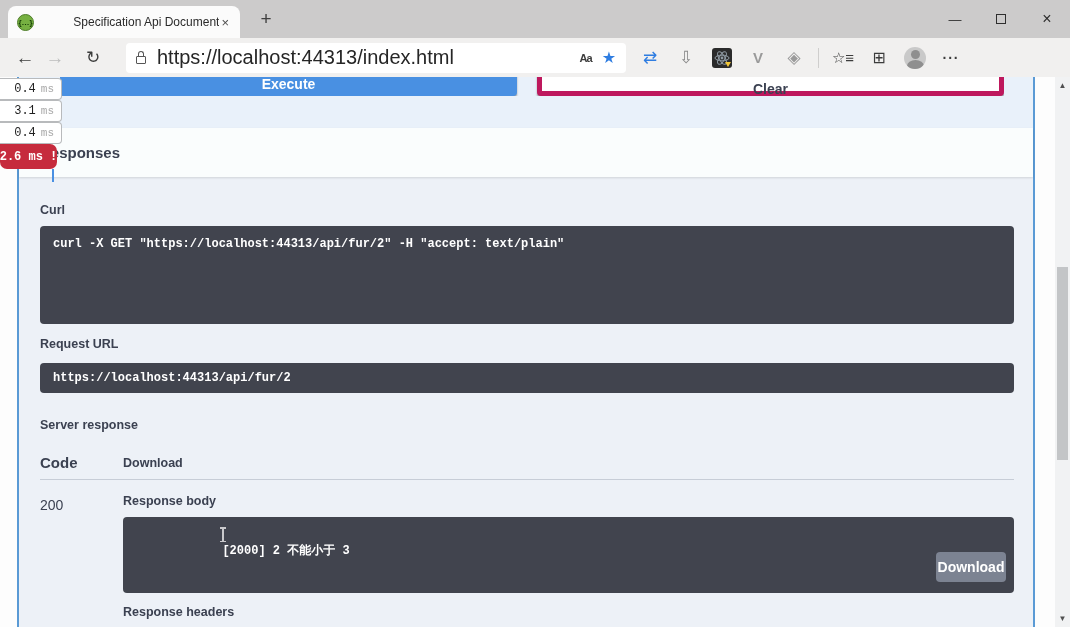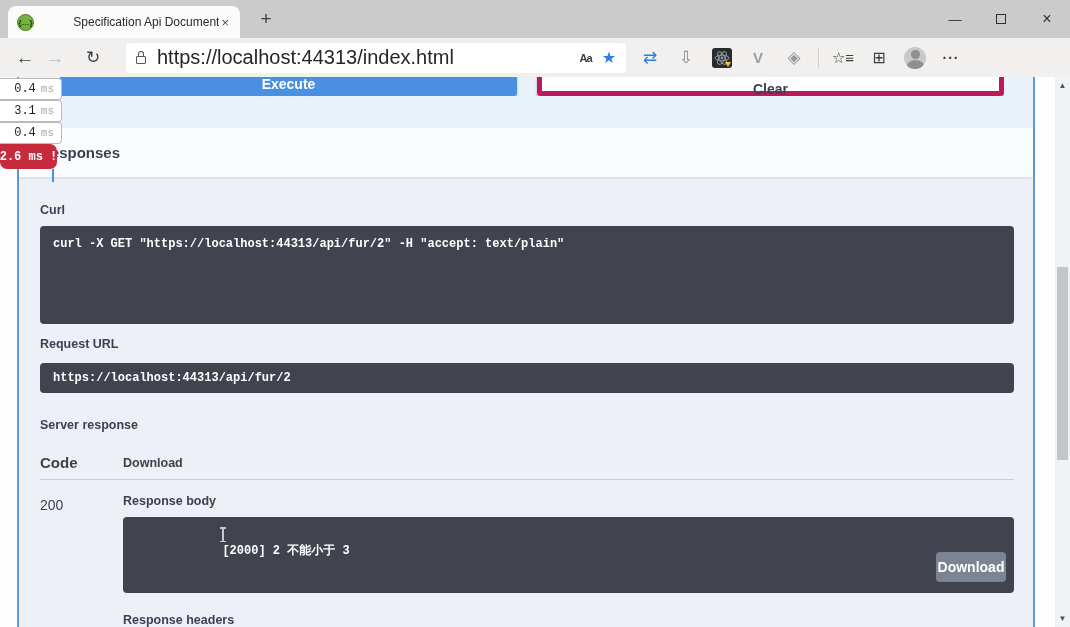--- a/index.html
+++ b/index.html
@@ -94,21 +94,21 @@
   .respbody-box { height:76px; margin-top:9px; position:relative; }
   .download-btn { position:absolute; right:8px; bottom:11px; width:70px; height:30px;
     background:#7c8392; border-radius:4px; color:#fff; font-size:14px; font-weight:bold;
     display:flex; align-items:center; justify-content:center;
     font-family:"Liberation Sans","DejaVu Sans",sans-serif; }
   .ibeam { position:absolute; left:99px; top:10px; width:1.5px; height:15px;
     background:#c9c9cc; }
   .ibeam::before,.ibeam::after { content:""; position:absolute; left:-2.5px; width:6.5px;
     height:1.5px; background:#c9c9cc; }
   .ibeam::before { top:0; } .ibeam::after { bottom:0; }
-  .resphead-lbl { margin-top:20px; }
+  .resphead-lbl { margin-top:12px; }
   .resphead-box { height:40px; margin-top:8px; }
 
   
   .timing { position:absolute; left:0; top:1px; z-index:5; }
   .t-box { width:62px; height:22px; background:#fff; border:1px solid #b8babc;
     border-left:none; border-radius:0 4px 4px 0; display:flex; align-items:center;
     justify-content:flex-end; padding-right:7px; font-size:12px;
     font-family:"Liberation Mono","DejaVu Sans Mono",monospace; }
   .t-val { color:#1f1f1f; }
   .t-unit { color:#a9a9a9; margin-left:5px; font-size:11px; }

